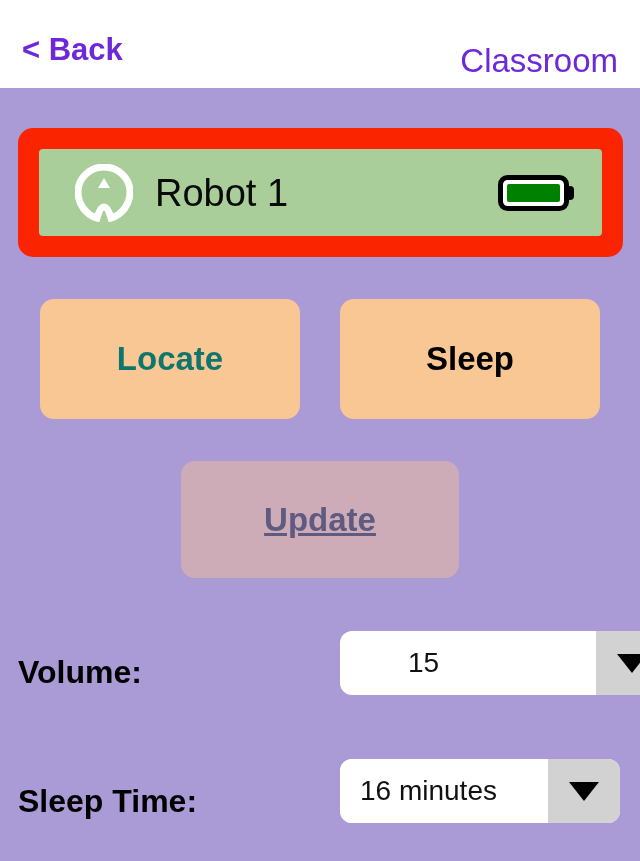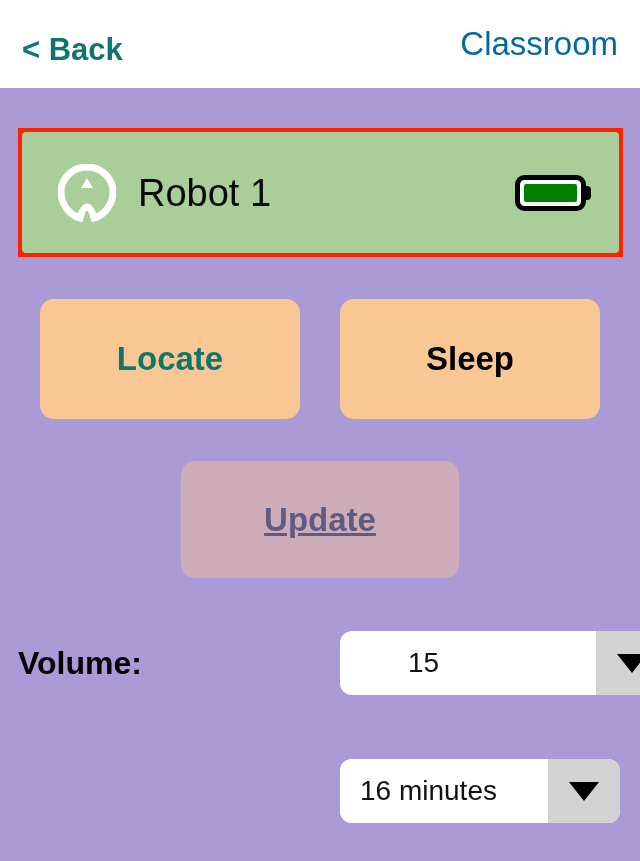--- a/index.html
+++ b/index.html
@@ -26,45 +26,46 @@
     height: 88px;
     background: #ffffff;
     box-sizing: border-box;
   }
   .nav-back {
     position: absolute;
     left: 22px;
     top: 32px;
     font-size: 31px;
     font-weight: bold;
-    color: #0f766e;
+    color: #6d28d9;
     letter-spacing: 0px;
     white-space: nowrap;
     cursor: pointer;
   }
   .nav-title {
     position: absolute;
     right: 22px;
-    top: 25px;
+    top: 42px;
     font-size: 33px;
     font-weight: normal;
-    color: #0369a1;
+    color: #6d28d9;
     white-space: nowrap;
   }
 
   
   .robot-card-frame {
     position: absolute;
     left: 18px;
     top: 128px;
     width: 605px;
     height: 129px;
     background: #fa2400;
     box-sizing: border-box;
-    padding: 4px;
+    padding: 21px;
+    border-radius: 15px;
   }
   .robot-card {
     position: relative;
     width: 100%;
     height: 100%;
     background: #a9ce9a;
     border-radius: 4px;
     box-sizing: border-box;
   }
   .robot-icon {
@@ -135,20 +136,21 @@
     text-decoration: underline;
   }
 
   
   .setting-label {
     position: absolute;
     font-size: 32px;
     font-weight: bold;
     color: #000000;
     white-space: nowrap;
+    margin-top: 9px;
   }
   .label-volume { left: 18px; top: 645px; }
   .label-sleep  { left: 18px; top: 774px; }
 
   .dropdown {
     position: absolute;
     height: 64px;
     border-radius: 12px;
     overflow: hidden;
     display: flex;
@@ -227,20 +229,21 @@
 
   <div class="dropdown dd-volume">
     <div class="dd-value">15</div>
     <div class="dd-arrow">
       <svg viewBox="0 0 34 24" width="34" height="24" aria-hidden="true">
         <polygon points="2,3 32,3 17,22" fill="#000000"></polygon>
       </svg>
     </div>
   </div>
 
+  <div class="setting-label label-sleep">Sleep Time:</div>
 
   <div class="dropdown dd-sleep">
     <div class="dd-value">16 minutes</div>
     <div class="dd-arrow">
       <svg viewBox="0 0 34 24" width="34" height="24" aria-hidden="true">
         <polygon points="2,3 32,3 17,22" fill="#000000"></polygon>
       </svg>
     </div>
   </div>
 

